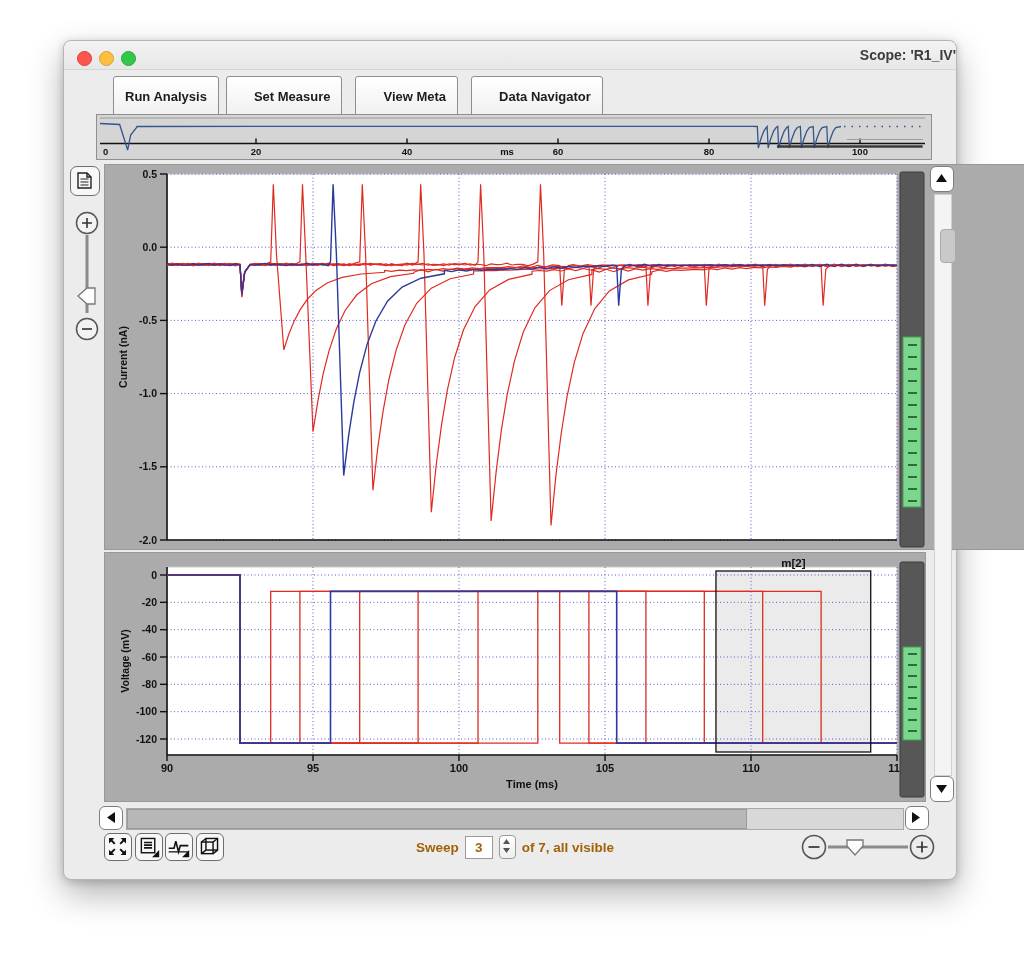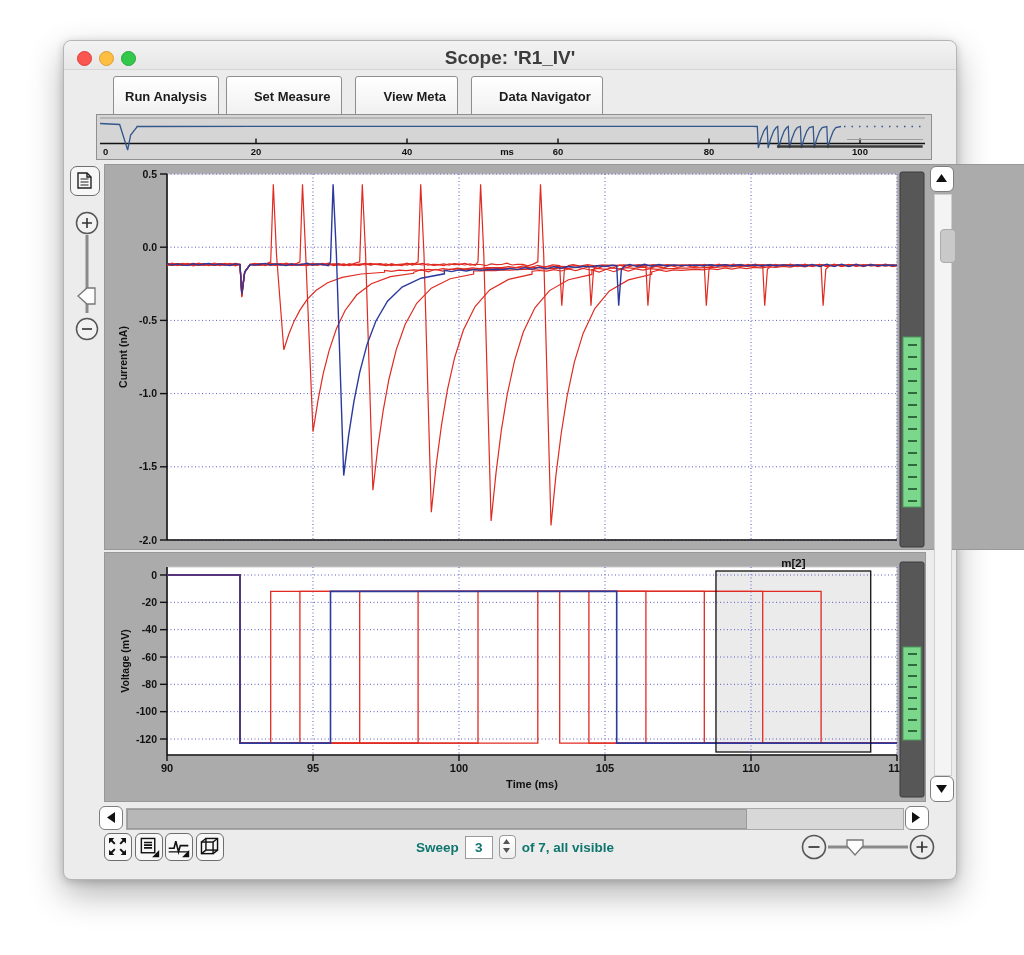--- a/index.html
+++ b/index.html
@@ -5,21 +5,21 @@
   html,body{margin:0;padding:0;width:1024px;height:955px;background:#ffffff;overflow:hidden;
     font-family:"Liberation Sans", sans-serif;}
   .window{position:absolute;left:63px;top:40px;width:892px;height:838px;background:#ececec;
     border:1px solid #b5b5b5;border-radius:8px;box-shadow:0 14px 34px rgba(0,0,0,.30), 0 2px 8px rgba(0,0,0,.18);}
   .titlebar{position:absolute;left:0;top:0;width:100%;height:28px;border-bottom:1px solid #d6d6d6;
     border-radius:8px 8px 0 0;background:linear-gradient(#f3f3f3,#e7e7e7);}
   .tl{position:absolute;top:10px;width:13px;height:13px;border-radius:50%;}
   .tl.red{left:13px;background:#fc5650;border:1px solid #df3b36;}
   .tl.yellow{left:35px;background:#fdbe41;border:1px solid #dd9f34;}
   .tl.green{left:57px;background:#34c84a;border:1px solid #23a83c;}
-  .title{position:absolute;left:0;top:6px;width:100%;text-align:center;font-size:19px;font-weight:600;color:#3c3c3c;}
+  .title{position:absolute;left:0;top:6px;width:100%;text-align:right;font-size:14px;font-weight:600;color:#3c3c3c;}
   .toolbar{position:absolute;left:49px;top:35px;height:25px;display:flex;}
   .tbtn{height:41px;padding:0 11px;background:linear-gradient(#ffffff,#f0f0f0);border:1px solid #8e8e8e;
     border-radius:3px;font-size:13px;font-weight:600;color:#1c1c1c;line-height:22px;}
   .tbtn + .tbtn{margin-left:7px;padding-left:27px;}
   .tbtn.gap{margin-left:13px;text-align:center;}
   .strip{position:absolute;left:32px;top:73px;width:836px;height:46px;background:#d5d5d5;
     border:1px solid #8f8f8f;box-sizing:border-box;}
   .panel{position:absolute;background:#ababab;border:1px solid #989898;box-sizing:border-box;}
   #panel-current{left:40px;top:123px;width:990px;height:386px;}
   #panel-voltage{left:40px;top:511px;width:822px;height:250px;}
@@ -29,21 +29,21 @@
   .vtrack{position:absolute;left:4px;top:28px;width:16px;height:580px;background:#f4f4f4;border:1px solid #cfcfcf;}
   .vthumb{position:absolute;left:5px;top:34px;width:14px;height:32px;background:#c9c9c9;border:1px solid #aaaaaa;border-radius:4px;}
   .hscroll{position:absolute;left:35px;top:764px;width:830px;height:26px;}
   .hbtn{position:absolute;top:1px;width:24px;height:24px;background:#ffffff;border:1.5px solid #7e7e7e;
     border-radius:6px;box-sizing:border-box;}
   .htrack{position:absolute;left:27px;top:3px;width:776px;height:20px;background:#d8d8d8;border:1px solid #a8a8a8;}
   .hthumb{position:absolute;left:0;top:0;width:618px;height:18px;background:#b7b7b7;border:1px solid #9a9a9a;}
   .ibtn{position:absolute;top:792px;width:28px;height:28px;background:#f7f7f7;border:1.5px solid #6e6e6e;
     border-radius:6px;box-sizing:border-box;}
   .sweeprow{position:absolute;left:352px;top:793px;height:26px;display:flex;align-items:center;gap:6px;
-    font-size:13.5px;font-weight:600;color:#0f766e;}
+    font-size:13.5px;font-weight:600;color:#a16207;}
   .sweepbox{width:26px;height:21px;background:#fff;border:1px solid #9a9a9a;text-align:center;
     line-height:21px;font-size:13.5px;font-weight:600;}
   .stepper{width:15px;height:22px;background:linear-gradient(#fff,#eee);border:1px solid #9a9a9a;border-radius:4px;}
   .notebook{position:absolute;left:6px;top:125px;width:30px;height:30px;background:#f7f7f7;
     border:1.5px solid #6e6e6e;border-radius:7px;box-sizing:border-box;}
   svg text{font-family:"Liberation Sans", sans-serif;}
 </style>
 </head>
 <body>
 

